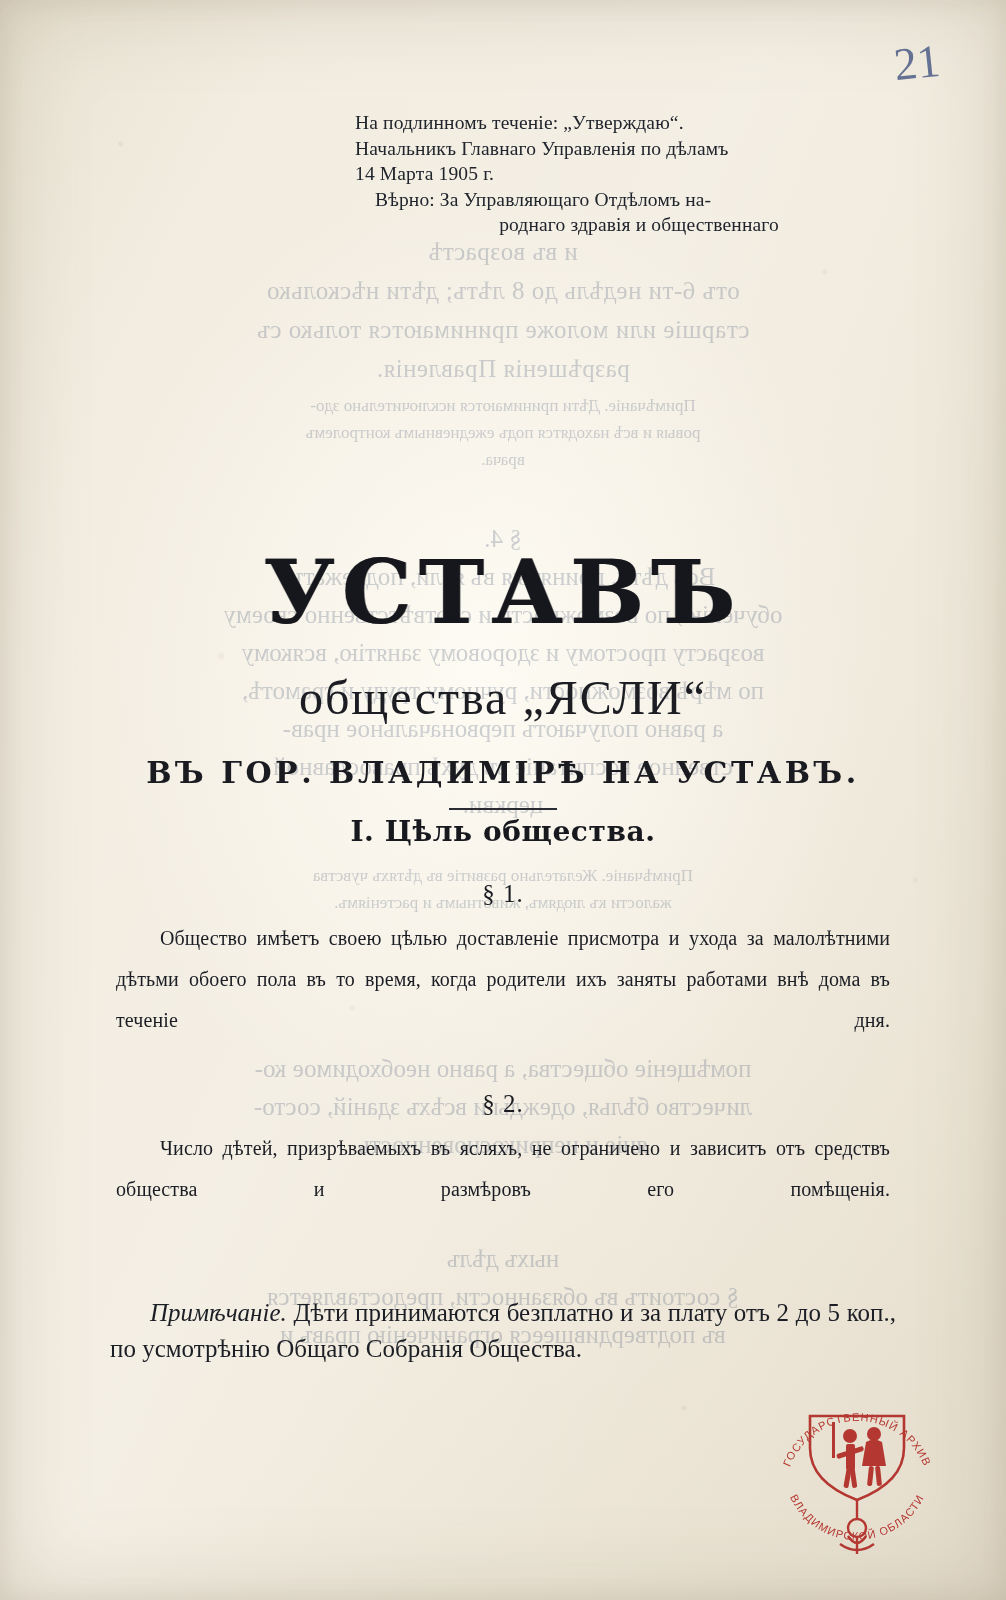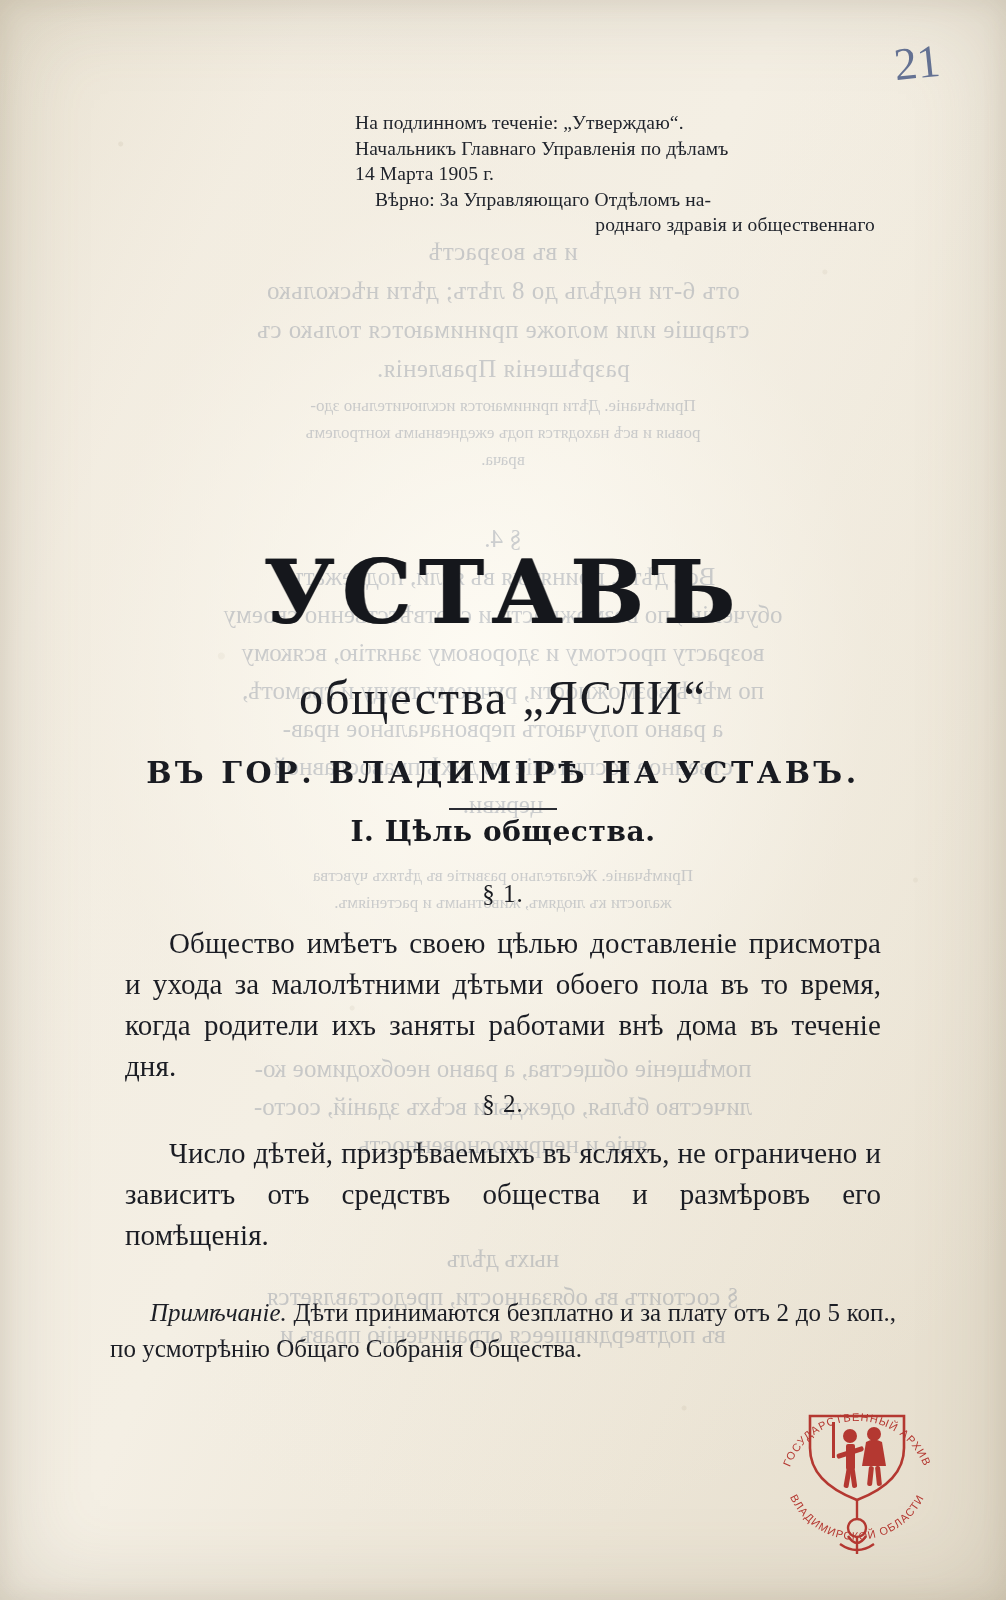--- a/index.html
+++ b/index.html
@@ -95,21 +95,21 @@
     top: 110px;
     left: 355px;
     width: 520px;
     font-size: 19.5px;
     line-height: 25.5px;
     color: #20242c;
     letter-spacing: .15px;
   }
   .approval .ln { display: block; white-space: pre-wrap; }
   .approval .ln.center-ish { text-align: left; padding-left: 20px; }
-  .approval .ln.center-more { text-align: right; padding-left: 48px; }
+  .approval .ln.center-more { text-align: center; padding-left: 48px; }
   .approval .it { font-style: italic; }
 
   .title-block {
     position: absolute;
     top: 548px;
     left: 0;
     right: 0;
     text-align: center;
   }
   .title-main {
@@ -163,22 +163,22 @@
     margin: 0 0 10px 0;
     letter-spacing: 1px;
   }
 
   .body-col {
     position: absolute;
     left: 110px;
     width: 786px;
   }
   .body-col p.txt {
-    margin: 15px;
-    font-size: 29px;
+    margin: 6px;
+    font-size: 20px;
     line-height: 41px;
     text-align: justify;
     text-align-last: justify;
     color: #1b1d24;
     letter-spacing: .1px;
   }
   .body-col p.txt.first-indent {
     text-indent: 44px;
   }
   .block-1 { top: 880px; }

